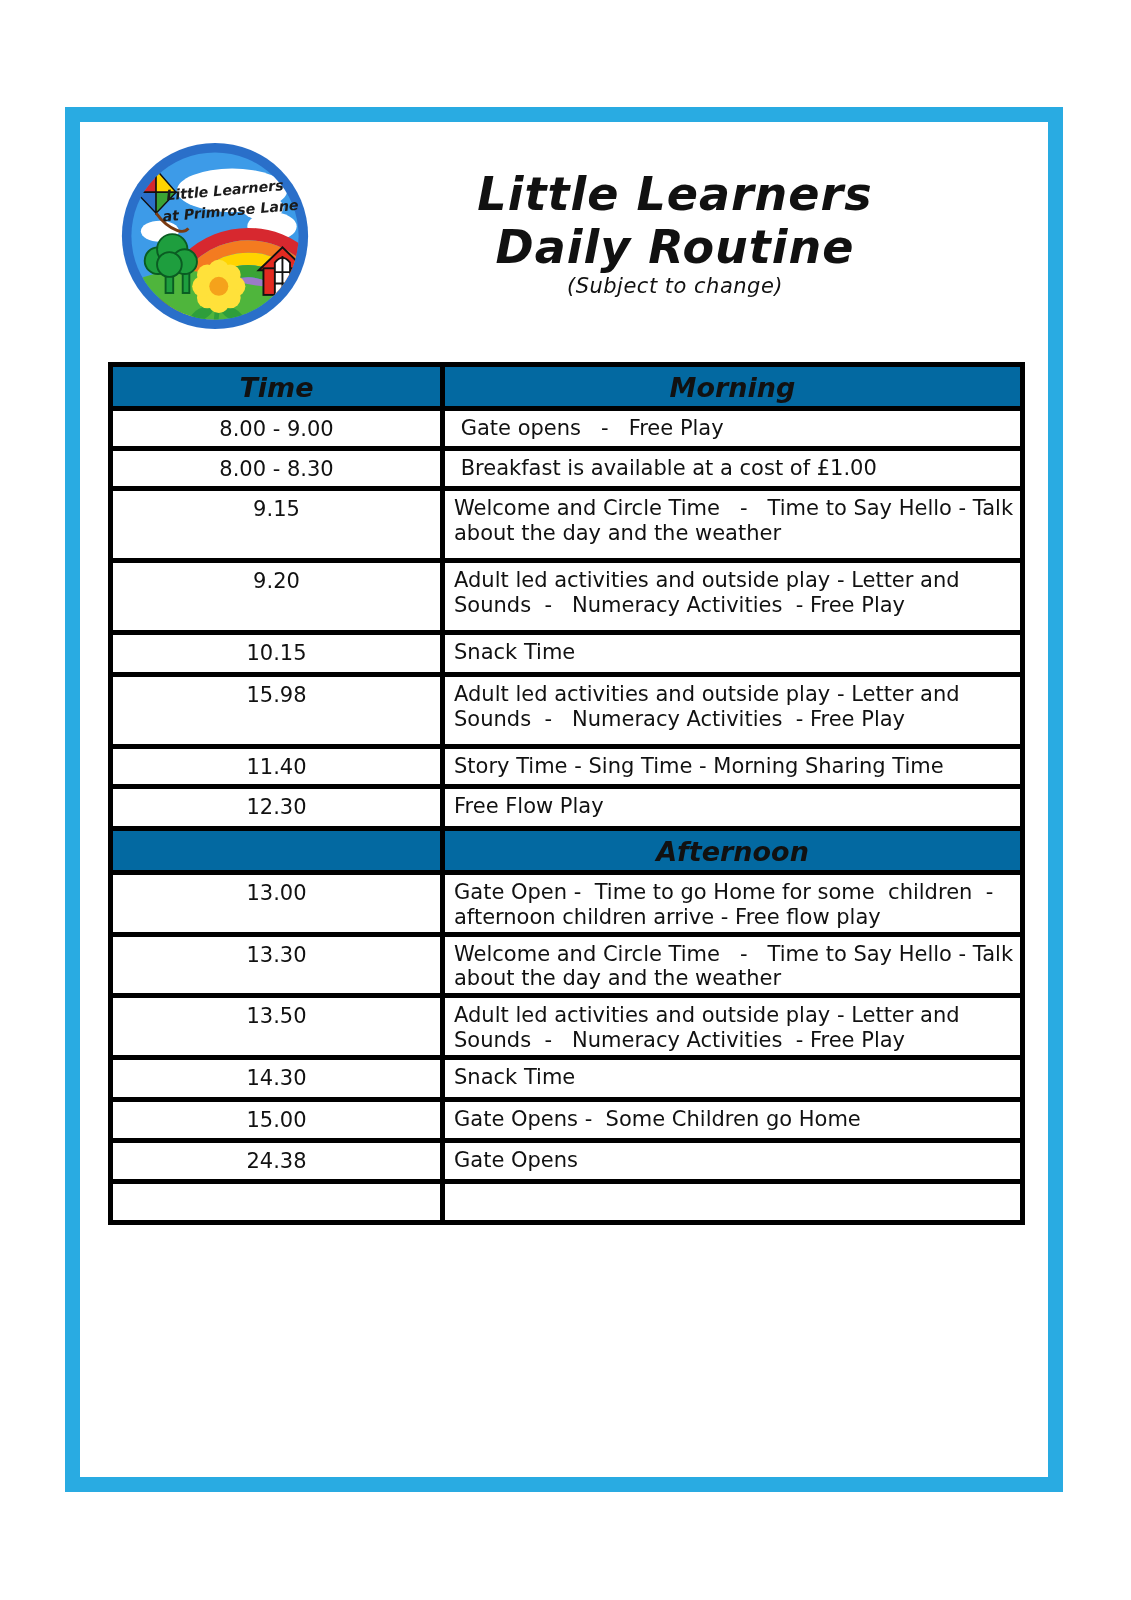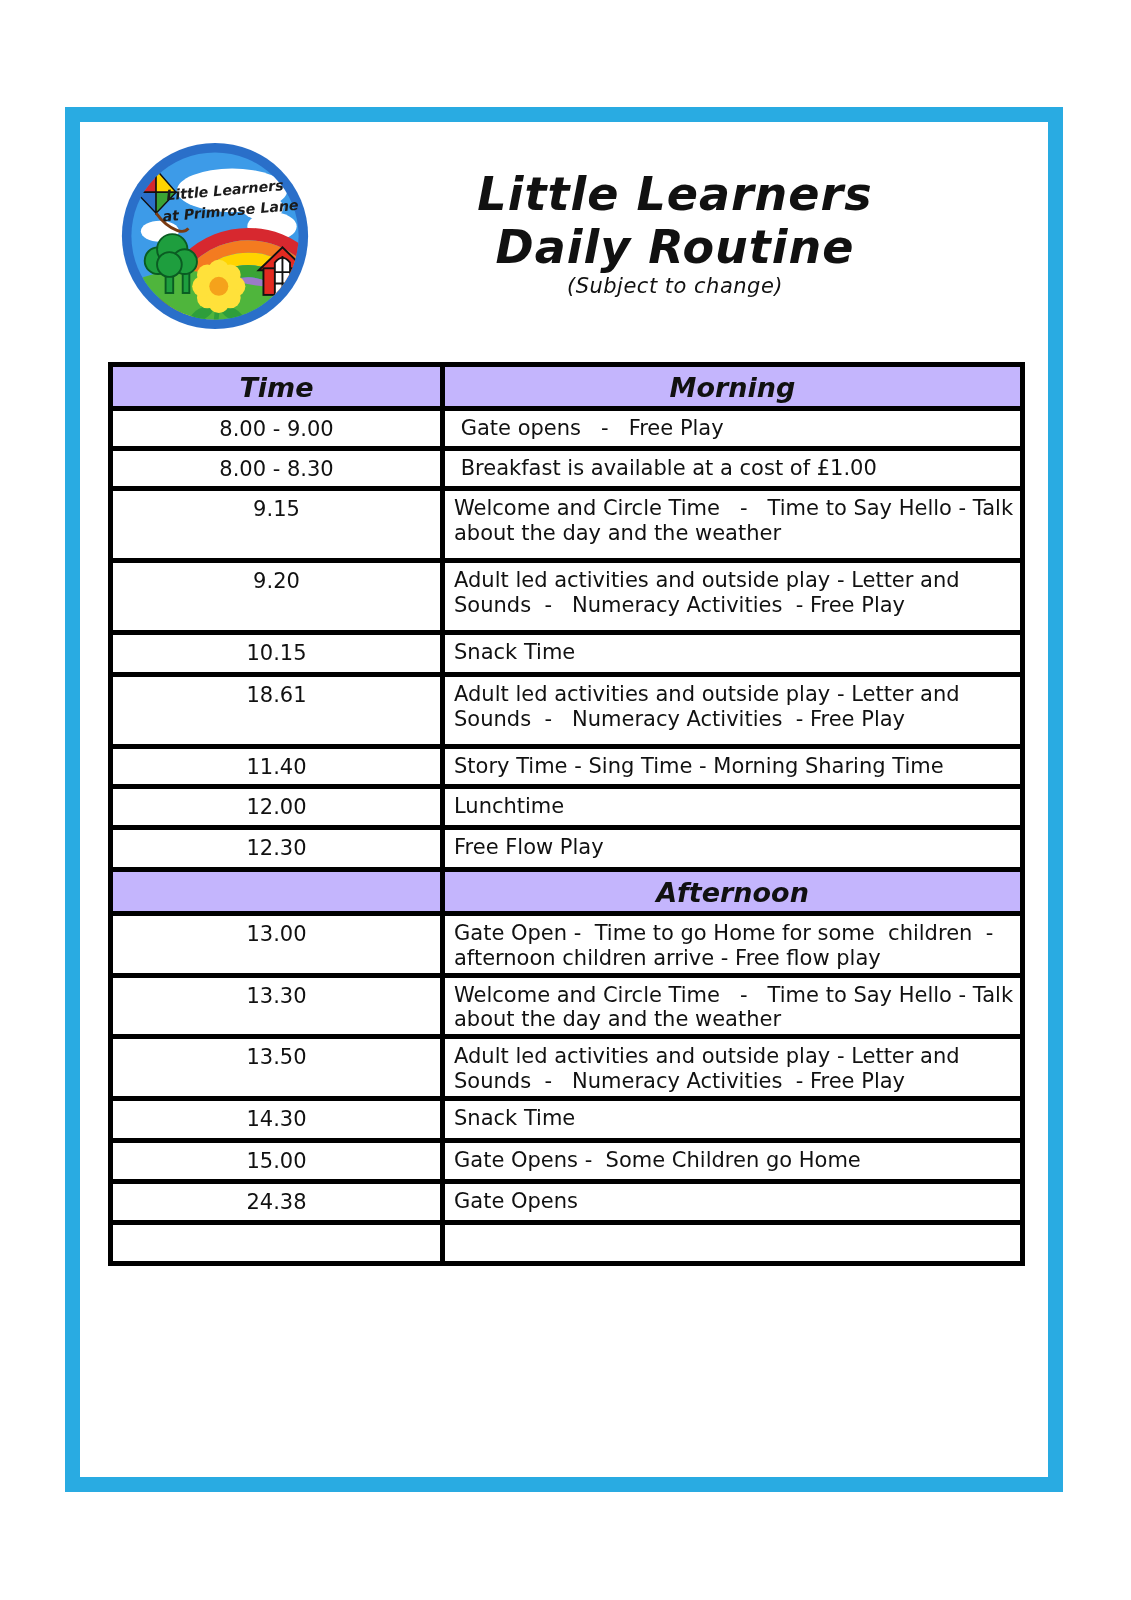--- a/index.html
+++ b/index.html
@@ -51,21 +51,21 @@
     border-collapse: collapse;
     table-layout: fixed;
   }
   table.routine col.c-time { width: 332px; }
   table.routine th, table.routine td {
     border: 5px solid #000000;
     vertical-align: top;
     overflow: hidden;
   }
   tr.hdr th, tr.hdr td {
-    background: #c4b5fd;
+    background: #0369a1;
     font-size: 27px;
     font-weight: 700;
     font-style: italic;
     text-align: center;
     padding: 5px 0 3px 0;
   }
   td.time-cell {
     text-align: center;
     font-size: 21px;
     padding: 6px 4px 2px 4px;
@@ -191,30 +191,26 @@
         </tr>
         <tr style="height: 72px;">
           <td class="time-cell">9.20</td>
           <td class="activity-cell">Adult led activities and outside play - Letter and Sounds  -   Numeracy Activities  - Free Play</td>
         </tr>
         <tr style="height: 42px;">
           <td class="time-cell">10.15</td>
           <td class="activity-cell">Snack Time</td>
         </tr>
         <tr style="height: 72px;">
-          <td class="time-cell">18.61</td>
+          <td class="time-cell">15.98</td>
           <td class="activity-cell">Adult led activities and outside play - Letter and Sounds  -   Numeracy Activities  - Free Play</td>
         </tr>
         <tr style="height: 40px;">
           <td class="time-cell">11.40</td>
           <td class="activity-cell">Story Time - Sing Time - Morning Sharing Time</td>
-        </tr>
-        <tr style="height: 41px;">
-          <td class="time-cell">12.00</td>
-          <td class="activity-cell">Lunchtime</td>
         </tr>
         <tr style="height: 42px;">
           <td class="time-cell">12.30</td>
           <td class="activity-cell">Free Flow Play</td>
         </tr>
       </tbody>
     <tbody>
       <tr class="hdr" style="height:42px">
         <td></td>
         <td>Afternoon</td>

